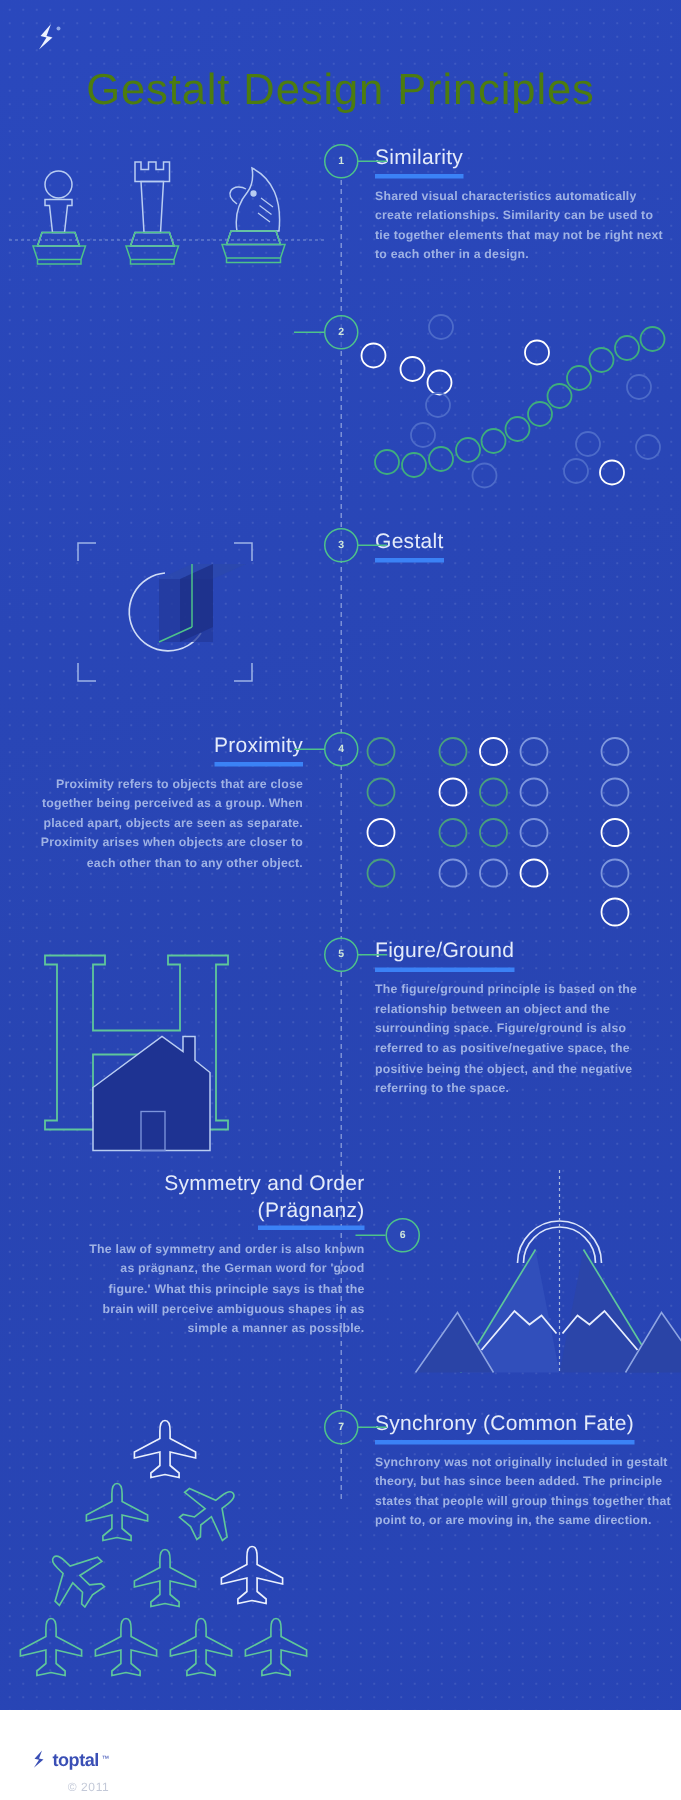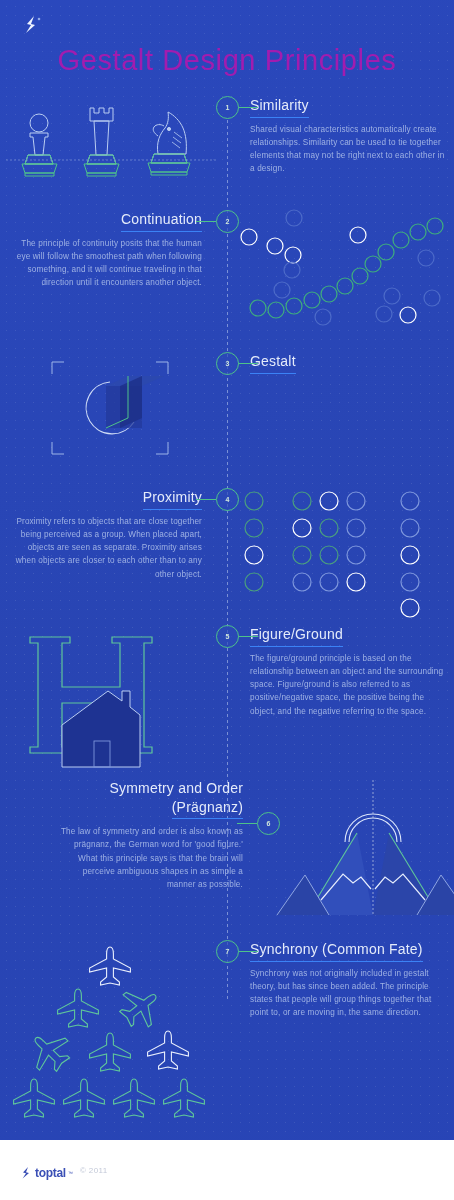--- a/index.html
+++ b/index.html
@@ -26,21 +26,21 @@
     pointer-events:none;
   }
 
   
   .logo-mark{position:absolute;left:22px;top:14px;width:22px;height:22px;z-index:4;}
 
   
   .title{
     position:absolute;top:44px;left:0;width:454px;text-align:center;
     font-size:29px;font-weight:300;letter-spacing:.6px;
-    color:#a21caf;z-index:4;
+    color:#4d7c0f;z-index:4;
   }
 
   
   .spine{
     position:absolute;left:227px;top:120px;width:1px;height:880px;z-index:2;
     background-image:linear-gradient(to bottom,rgba(190,205,240,.55) 55%,rgba(190,205,240,0) 0);
     background-size:1px 6px;
   }
 
   
@@ -61,30 +61,30 @@
   }
   .badge.r{left:216px;}
   .badge.l{left:216px;}
   .connector{position:absolute;height:1px;background:#4ec28a;top:11px;z-index:4;}
   .connector.r{left:238px;width:20px;}
   .connector.l{right:238px;width:20px;}
 
   h2.head{
     margin:0 0 5px 0;font-size:14px;font-weight:400;letter-spacing:.2px;
     color:#e4ebfa;line-height:1.25;
-    display:inline-block;border-bottom:1px solid #3b82f6;padding-bottom:2px;
+    display:inline-block;border-bottom:3px solid #3b82f6;padding-bottom:2px;
   }
   h2.head.two{display:block;}
   p.body{
-    margin:0;font-size:8.2px;line-height:1.62;color:#9fb2e4;letter-spacing:.15px;
+    margin:0;font-size:8.2px;line-height:1.62;color:#9fb2e4;letter-spacing:.15px;font-weight:bold;
   }
 
   
   .footer{position:absolute;left:0;top:1140px;width:454px;height:60px;background:#fff;}
-  .footer-inner{position:absolute;left:22px;top:26px;display:flex;align-items:flex-start;gap:7px;}
+  .footer-inner{position:absolute;left:22px;top:26px;display:flex;align-items:flex-end;gap:7px;flex-direction:column;}
   .foot-logo{display:flex;align-items:center;gap:2px;}
   .foot-word{font-size:12px;font-weight:700;color:#3a4fb5;letter-spacing:-.3px;}
   .foot-tm{font-size:5px;color:#3a4fb5;vertical-align:super;}
   .copyright{font-size:8px;color:#c3c9d8;letter-spacing:.4px;}
 
   svg{display:block;overflow:visible;}
 </style>
 </head>
 <body>
 
@@ -170,24 +170,20 @@
             <circle cx="156" cy="86" r="8"></circle>
               <circle cx="148" cy="104" r="8"></circle>
             <circle cx="190" cy="48" r="8"></circle>
               <circle cx="196" cy="88" r="8"></circle>
           </g>
         </g>
       </svg>
     </div>
     <div class="badge l">2</div>
     <div class="connector l"></div>
-    <div class="copy left" style="left:14px;width:188px;">
-      <h2 class="head">Continuation</h2>
-      <p class="body">The principle of continuity posits that the human eye will follow the smoothest path when following something, and it will continue traveling in that direction until it  encounters another object.</p>
-    </div>
   </div>
 
   <div class="row" style="top:352px;height:115px;">
     <div class="art left">
       <svg width="212" height="115" viewBox="0 0 212 115">
         <g fill="none" stroke="#9db4e8" stroke-width="1">
           <path d="M58 10 h-12 v12"></path>
             <path d="M150 10 h12 v12"></path>
           <path d="M58 102 h-12 v-12"></path>
             <path d="M150 102 h12 v-12"></path>

